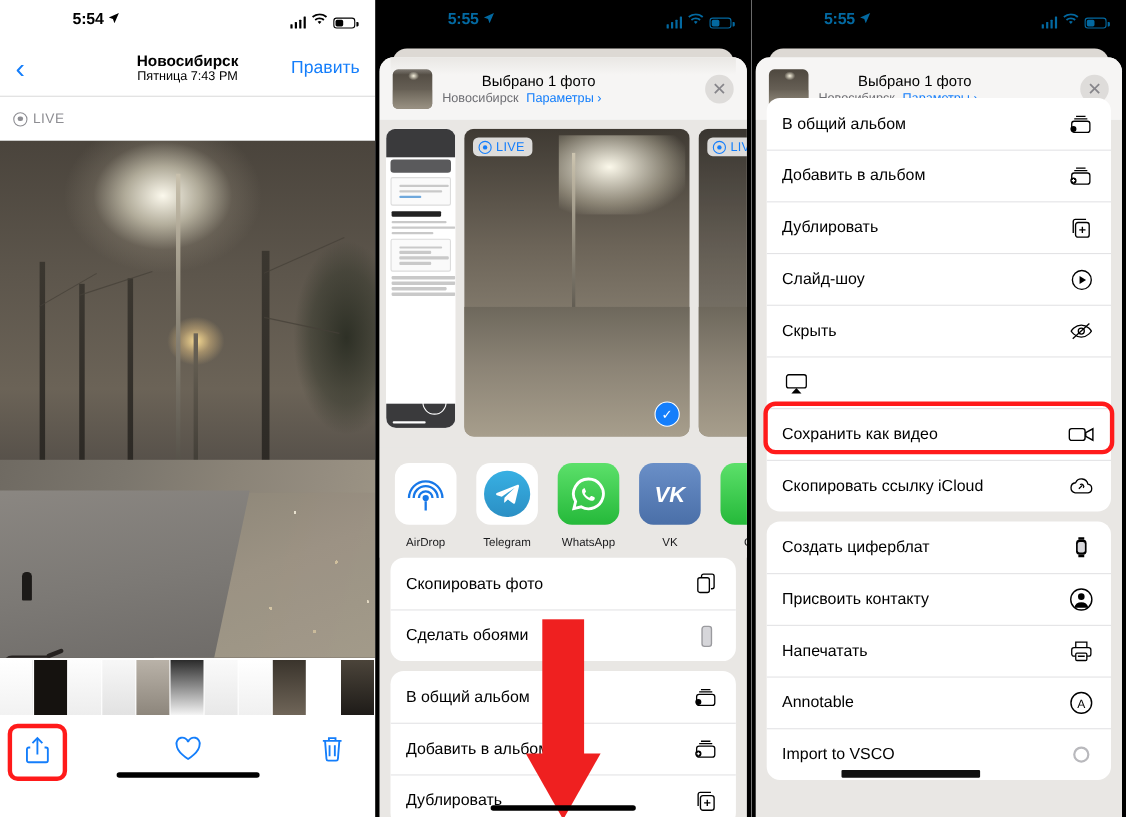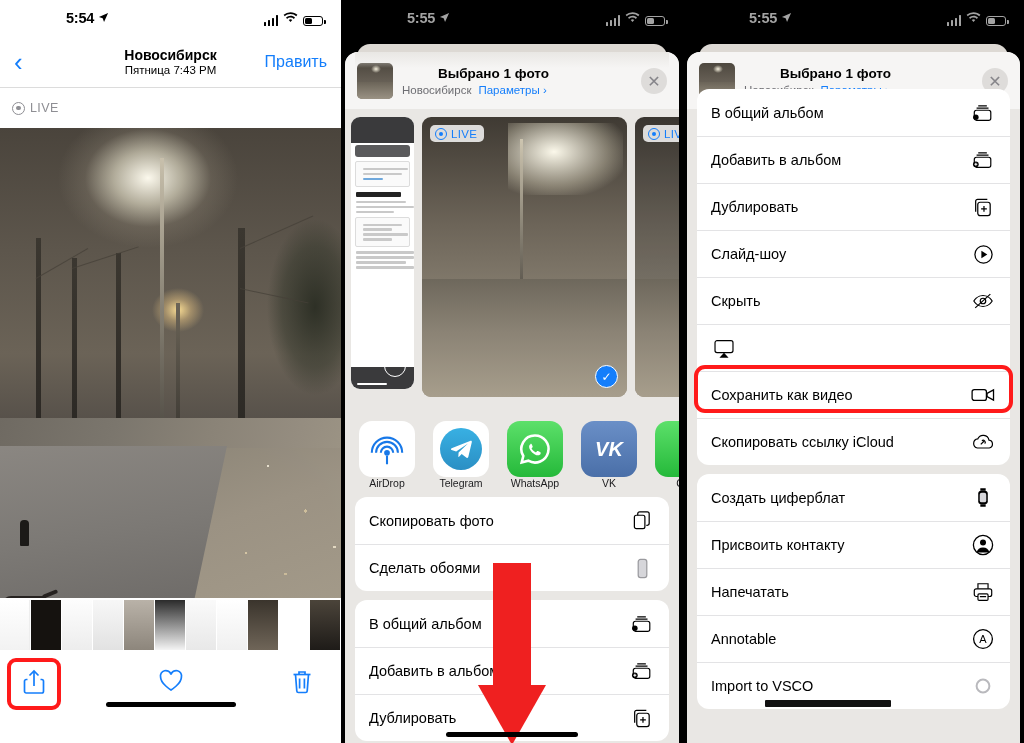--- a/index.html
+++ b/index.html
@@ -11,21 +11,21 @@
   .screen { position:relative; width:1024px; height:743px; display:flex; }
   .panel { position:relative; width:341px; height:743px; overflow:hidden; flex:0 0 341px; }
   .panel.p2 { width:342px; flex:0 0 342px; }
 
   
   .statusbar {
     position:relative; height:36px; display:flex; align-items:center;
     padding:0 18px; font-size:14px; font-weight:bold;margin-left:48px;
   }
   .statusbar.light { background:#fff; color:#000; }
-  .statusbar.dark  { background:#000; color:#a3a3a3; }
+  .statusbar.dark  { background:#000; color:#0369a1; }
   .sb-time { display:flex; align-items:center; gap:4px; font-size:14.5px; letter-spacing:-0.2px; }
   .sb-loc { font-size:11px; transform:rotate(0deg); }
   .sb-right { margin-left:auto; display:flex; align-items:flex-end; gap:5px; }
   .bars { display:flex; align-items:flex-end; gap:1.5px; height:11px; }
   .bars i { width:2.5px; background:currentColor; border-radius:0.5px; display:block; }
   .bars i:nth-child(1){height:4px;} .bars i:nth-child(2){height:6px;}
   .bars i:nth-child(3){height:8.5px;} .bars i:nth-child(4){height:11px;}
   .batt { width:20px; height:10.5px; border:1.4px solid currentColor; border-radius:3px; position:relative; }
   .batt::after { content:""; position:absolute; right:-3.5px; top:3px; width:1.8px; height:4px;
                  background:currentColor; border-radius:0 1px 1px 0; }
@@ -112,21 +112,21 @@
     background:#e9e7e4; border-radius:13px 13px 0 0; overflow:hidden; }
   .sheet-hdr { display:flex; align-items:center; gap:9px; padding:11px 12px 10px 12px;
     background:#f6f5f4; }
   .sh-thumb { width:36px; height:36px; border-radius:5px; flex:0 0 36px; overflow:hidden; position:relative;
     background:linear-gradient(#4e483f,#7d756a); }
   .sh-thumb::before { content:""; position:absolute; left:40%; top:6%; width:26%; height:22%;
     background:radial-gradient(ellipse at center, rgba(255,250,230,.95), transparent 70%); }
   .sh-thumb::after { content:""; position:absolute; left:0; right:0; bottom:0; height:46%;
     background:linear-gradient(#6b6458,#9a9284); }
   .sh-txt { flex:1; min-width:0; }
-  .sh-title { font-size:13.5px; font-weight:bold; color:#000; line-height:1.25;padding-left:36px; }
+  .sh-title { font-size:13.5px; font-weight:normal; color:#000; line-height:1.25;padding-left:36px; }
   .sh-sub { font-size:11.5px; color:#6e6e73; margin-top:1px; display:flex; gap:7px; align-items:center; }
   .sh-sub .param { color:#147efb;text-align:right; }
   .sh-close { width:26px; height:26px; border-radius:50%; background:#dedcda;
     display:flex; align-items:center; justify-content:center; color:#86858a; font-size:16px; flex:0 0 26px; }
 
   
   .picker { display:flex; gap:8px; padding:8px 0 10px 6px; background:#e9e7e4; }
   .pk { border-radius:9px; overflow:hidden; position:relative; flex:0 0 auto; }
   .pk.code { width:63px; height:272px; background:#fff; }
   .pk.big  { width:205px; height:280px; }
@@ -162,21 +162,21 @@
   .cm-bot { position:absolute; left:0; right:0; bottom:0; height:22px; background:#3a3a3c; }
   .cm-circle { position:absolute; right:8px; bottom:12px; width:22px; height:22px; border-radius:50%;
     border:1.6px solid #fff; }
   .cm-bar { position:absolute; left:6px; bottom:4px; width:30px; height:2.5px; background:#fff; border-radius:2px; }
 
   
   .appsrow { display:flex; gap:18px; padding:14px 0 8px 14px; background:#e9e7e4; }
   .app { width:56px; flex:0 0 56px; text-align:center; }
   .app-ico { width:56px; height:56px; border-radius:13px; display:flex; align-items:center;
     justify-content:center; overflow:hidden; position:relative; }
-  .app-lbl { font-size:10.5px; color:#1c1c1e; margin-top:0; white-space:nowrap; }
+  .app-lbl { font-size:10.5px; color:#1c1c1e; margin-top:10px; white-space:nowrap; }
   .ic-airdrop { background:#fff; }
   .ic-telegram { background:#fff; }
   .ic-tg-circ { width:42px; height:42px; border-radius:50%;
     background:linear-gradient(#38b0e3,#2b8fc4); display:flex; align-items:center; justify-content:center; }
   .ic-whatsapp { background:linear-gradient(#5ce06a,#25b93a); }
   .ic-vk { background:linear-gradient(#6a8fc7,#4a6fa8); color:#fff; font-weight:bold; font-size:24px; }
   .ic-co { background:linear-gradient(#5ce06a,#25b93a); }
 
   
   .acts { padding:0 10px; }

